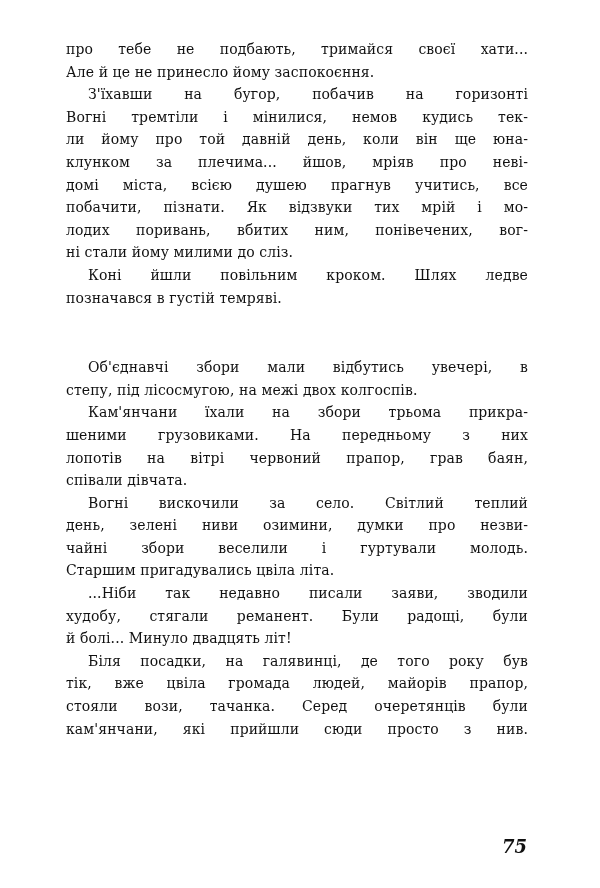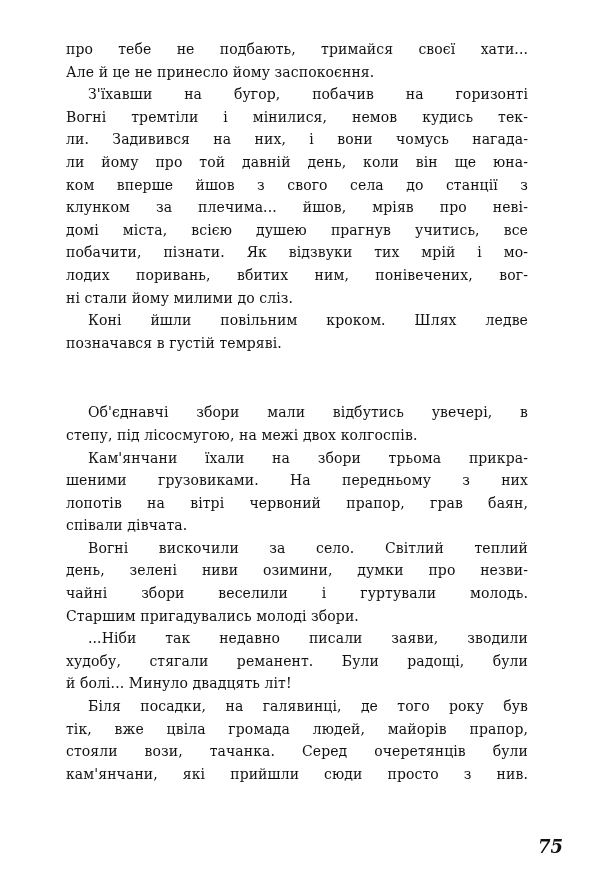--- a/index.html
+++ b/index.html
@@ -42,39 +42,36 @@
     }
     .page-number {
       position: absolute;
       left: 502px;
       top: 836px;
       font-size: 18px;
       font-style: italic;
       font-weight: bold;
       font-family: "DejaVu Serif", serif;
       color: #111111;
-      margin-left: 36px;
     }
   </style>
 </head>
 <body>
 
 <div class="page">
 
   <div>
     <div>
       <span class="line">про тебе не подбають, тримайся своєї хати...</span>
       <span class="line last">Але й це не принесло йому заспокоєння.</span>
     </div>
     <div>
       <span class="line indent">З'їхавши на бугор, побачив на горизонті</span>
       <span class="line">Вогні тремтіли і мінилися, немов кудись тек-</span>
-      <span class="line">ли. Задивився на них, і вони чомусь нагада-</span>
       <span class="line">ли йому про той давній день, коли він ще юна-</span>
-      <span class="line">ком вперше йшов з свого села до станції з</span>
       <span class="line">клунком за плечима... йшов, мріяв про неві-</span>
       <span class="line">домі міста, всією душею прагнув учитись, все</span>
       <span class="line">побачити, пізнати. Як відзвуки тих мрій і мо-</span>
       <span class="line">лодих поривань, вбитих ним, понівечених, вог-</span>
       <span class="line last">ні стали йому милими до сліз.</span>
     </div>
     <div>
       <span class="line indent">Коні йшли повільним кроком. Шлях ледве</span>
       <span class="line last">позначався в густій темряві.</span>
     </div>
@@ -90,21 +87,21 @@
     <div>
       <span class="line indent">Кам'янчани їхали на збори трьома прикра-</span>
       <span class="line">шеними грузовиками. На передньому з них</span>
       <span class="line">лопотів на вітрі червоний прапор, грав баян,</span>
       <span class="line last">співали дівчата.</span>
     </div>
     <div>
       <span class="line indent">Вогні вискочили за село. Світлий теплий</span>
       <span class="line">день, зелені ниви озимини, думки про незви-</span>
       <span class="line">чайні збори веселили і гуртували молодь.</span>
-      <span class="line last">Старшим пригадувались молоді збори.</span>
+      <span class="line last">Старшим пригадувались цвіла літа.</span>
     </div>
     <div>
       <span class="line indent">...Ніби так недавно писали заяви, зводили</span>
       <span class="line">худобу, стягали реманент. Були радощі, були</span>
       <span class="line last">й болі... Минуло двадцять літ!</span>
     </div>
     <div>
       <span class="line indent">Біля посадки, на галявинці, де того року був</span>
       <span class="line">тік, вже цвіла громада людей, майорів прапор,</span>
       <span class="line">стояли вози, тачанка. Серед очеретянців були</span>

